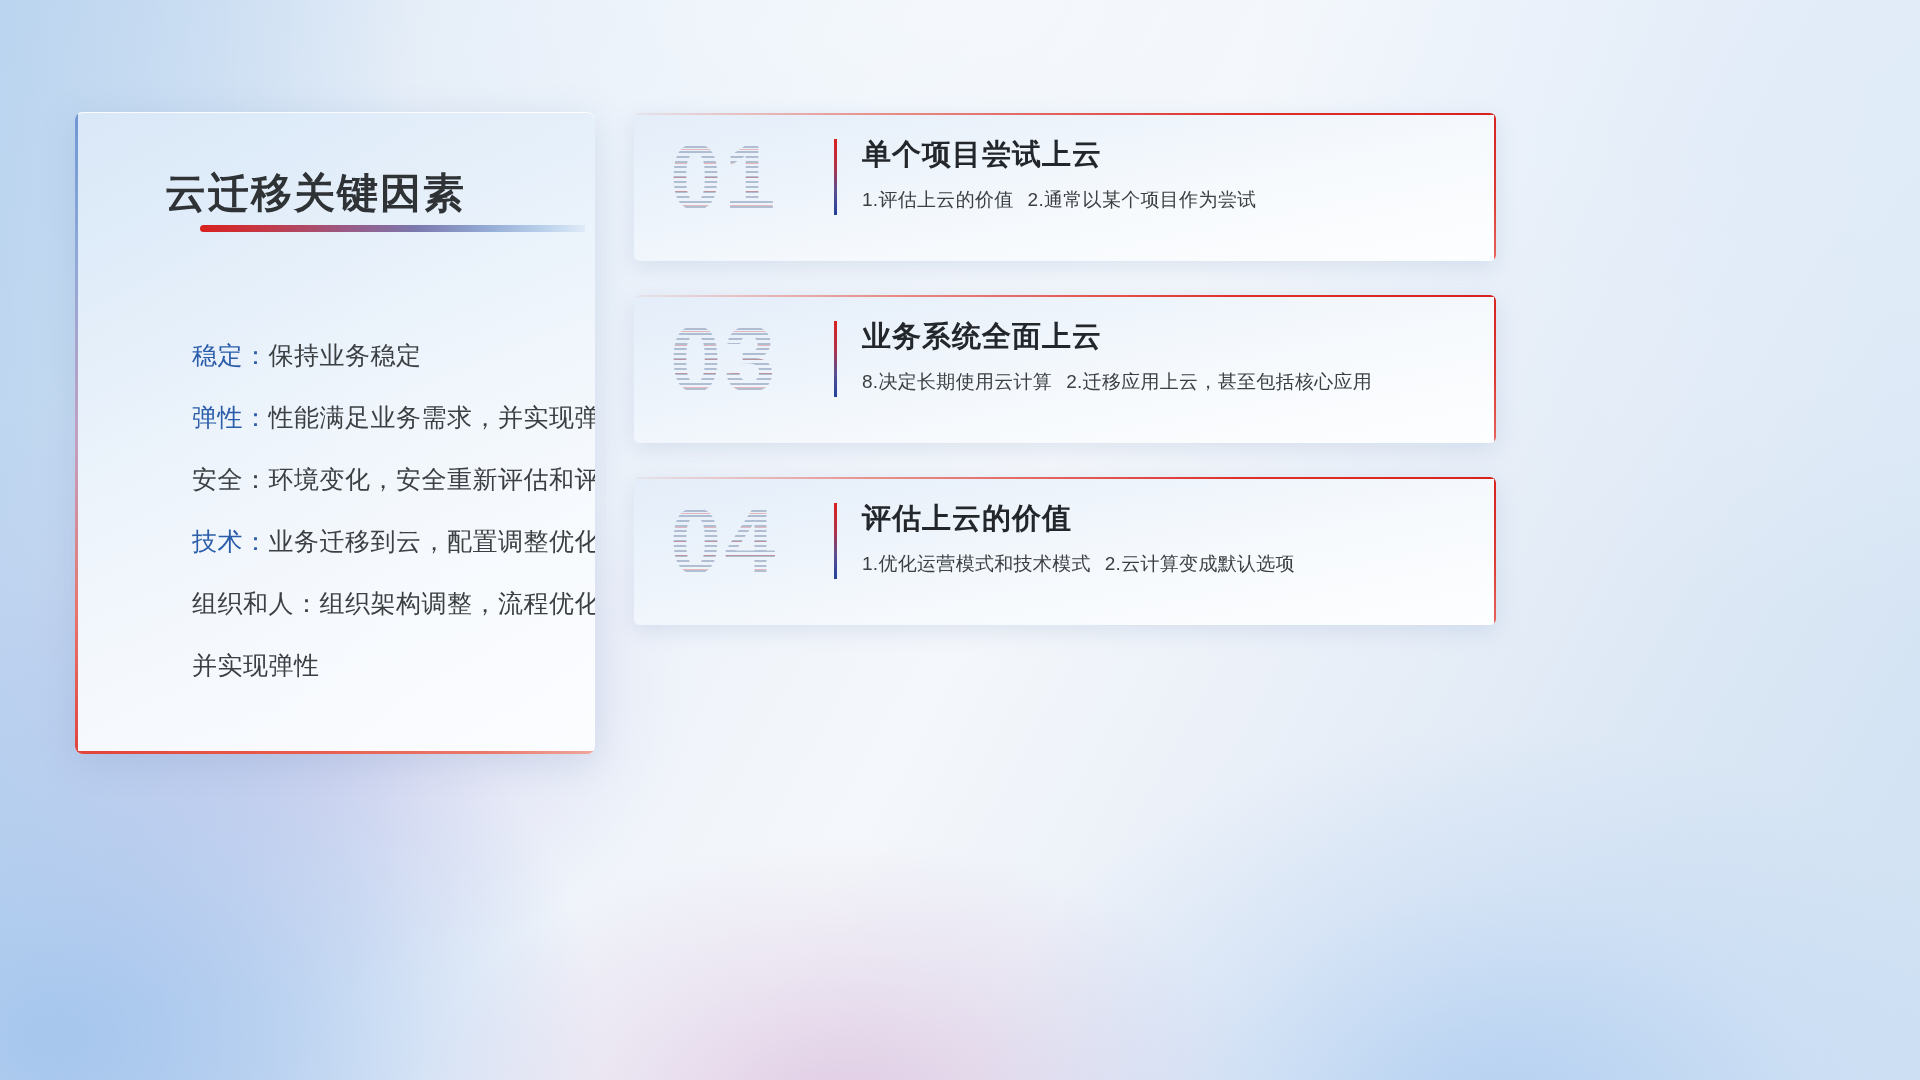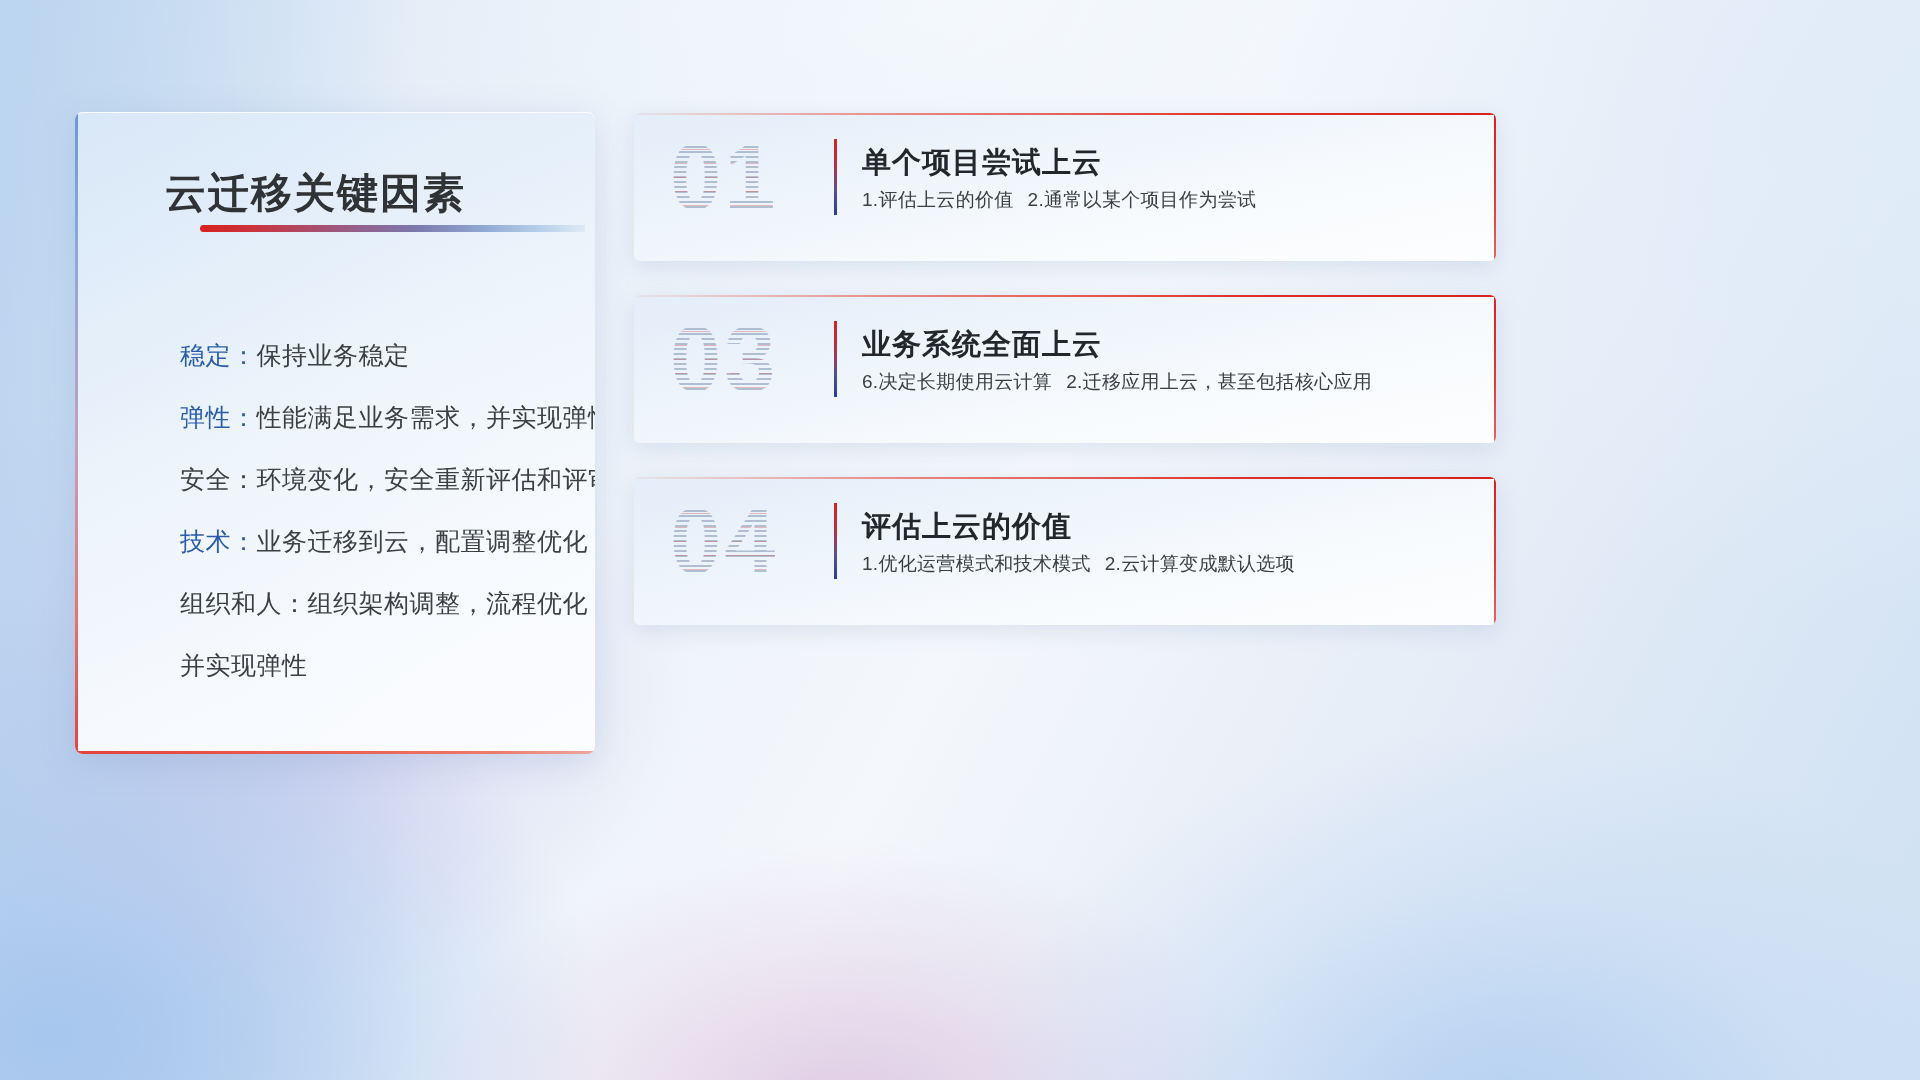--- a/index.html
+++ b/index.html
@@ -71,21 +71,21 @@
     background:linear-gradient(90deg,#d8211e 0%,#c9343f 14%,#9a5a85 38%,#7b78ad 56%,#92a9d4 74%,#bcd3ec 90%,#dfeaf6 100%);
     border-radius:4px 0 0 4px;
   }
 
   .factor-list{
     position:absolute; left:105px; top:212px; right:24px;
   }
   .factor-row{
     font-size:25px; line-height:62px; white-space:nowrap; letter-spacing:.5px;
   }
-  .factor-label{ color:#2a5caa; }
+  .factor-label{ color:#2a5caa;margin-left:12px; }
   .factor-label.plain{ color:#3c4043;text-align:right; }
   .factor-text{ color:#3c4043; }
 
   
   .steps{ position:absolute; left:634px; top:113px; width:862px; }
   .step-card{
     position:relative; height:148px; margin-bottom:34px;
     border-radius:6px;
     background:linear-gradient(168deg,
         rgba(227,237,249,.96) 0%,
@@ -130,21 +130,20 @@
   }
 
   .step-bar{
     position:absolute; left:200px; top:26px; width:3px; height:76px;
     background:linear-gradient(180deg,#d8211e 0%,#b03149 38%,#5a4f90 68%,#23409a 100%);
   }
   .step-title{
     position:absolute; left:228px; top:22px;
     font-size:29px; font-weight:700; color:#23272b; letter-spacing:1px;
     white-space:nowrap;
-    margin-top:8px;
   }
   .step-desc{
     position:absolute; left:228px; top:74px;
     font-size:19px; color:#3c4043; letter-spacing:.3px; white-space:nowrap;
   }
   .step-desc .gap{ display:inline-block; width:14px; }
 </style>
 </head>
 <body>
 
@@ -199,21 +198,21 @@
     <h2 class="step-title">单个项目尝试上云</h2>
     <p class="step-desc"><span>1.评估上云的价值</span><span class="gap"></span><span>2.通常以某个项目作为尝试</span></p>
   </article>
 
 
   <article class="step-card">
     <div class="step-num">03</div>
     <div class="step-num-tint">03</div>
     <div class="step-bar"></div>
     <h2 class="step-title">业务系统全面上云</h2>
-    <p class="step-desc"><span>6.决定长期使用云计算</span><span class="gap"></span><span>2.迁移应用上云，甚至包括核心应用</span></p>
+    <p class="step-desc"><span>8.决定长期使用云计算</span><span class="gap"></span><span>2.迁移应用上云，甚至包括核心应用</span></p>
   </article>
 
   <article class="step-card">
     <div class="step-num">04</div>
     <div class="step-num-tint">04</div>
     <div class="step-bar"></div>
     <h2 class="step-title">评估上云的价值</h2>
     <p class="step-desc"><span>1.优化运营模式和技术模式</span><span class="gap"></span><span>2.云计算变成默认选项</span></p>
   </article>
 

